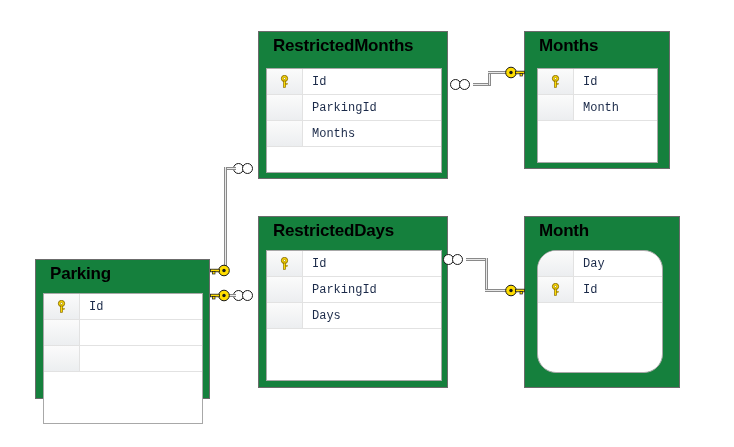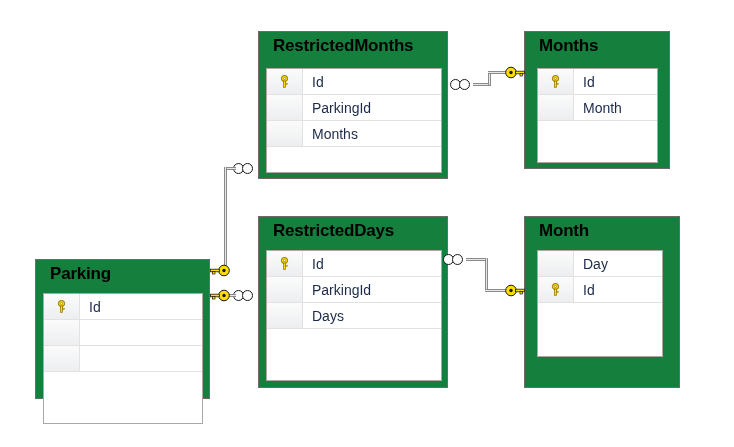--- a/index.html
+++ b/index.html
@@ -69,22 +69,22 @@
     display: flex;
     align-items: center;
     justify-content: center;
   }
   .namecell {
     flex: 1 1 auto;
     box-sizing: border-box;
     display: flex;
     align-items: center;
     padding-left: 9px;
-    font-family: Liberation Sans, sans-serif;
-    font-size: 14px;
+    font-family: Liberation Mono, monospace;
+    font-size: 12px;
     color: #1b2a49;
     white-space: nowrap;
   }
   .blankfill {
     width: 36px;
     flex: 0 0 36px;
     box-sizing: border-box;
     border-right: 1px solid transparent;
     background: #ffffff;
   }
@@ -265,21 +265,21 @@
       </div>
       <div class="row blank">
         <div class="blankfill"></div>
         <div class="namecell"></div>
       </div>
     </div>
   </div>
 
   <div class="entity" style="left:524px; top:216px; width:156px; height:172px;">
     <div class="entity-title">Month</div>
-    <div class="grid" style="left:12px; top:33px; width:126px; height:107px;">
+    <div class="grid" style="left:12px; top:33px; width:126px; height:123px;border-radius:19px;">
       <div class="row">
         <div class="keycell"></div>
         <div class="namecell">Day</div>
       </div>
       <div class="row">
         <div class="keycell">
           <span class="keyglyph">
             <svg width="11" height="13" viewBox="0 0 11 13">
               <circle cx="5.5" cy="3.5" r="3.1" fill="#ffdd00" stroke="#8a6d00" stroke-width="1"></circle>
               <circle cx="5.5" cy="3.5" r="1.1" fill="#ffffff" stroke="#8a6d00" stroke-width="0.6"></circle>

